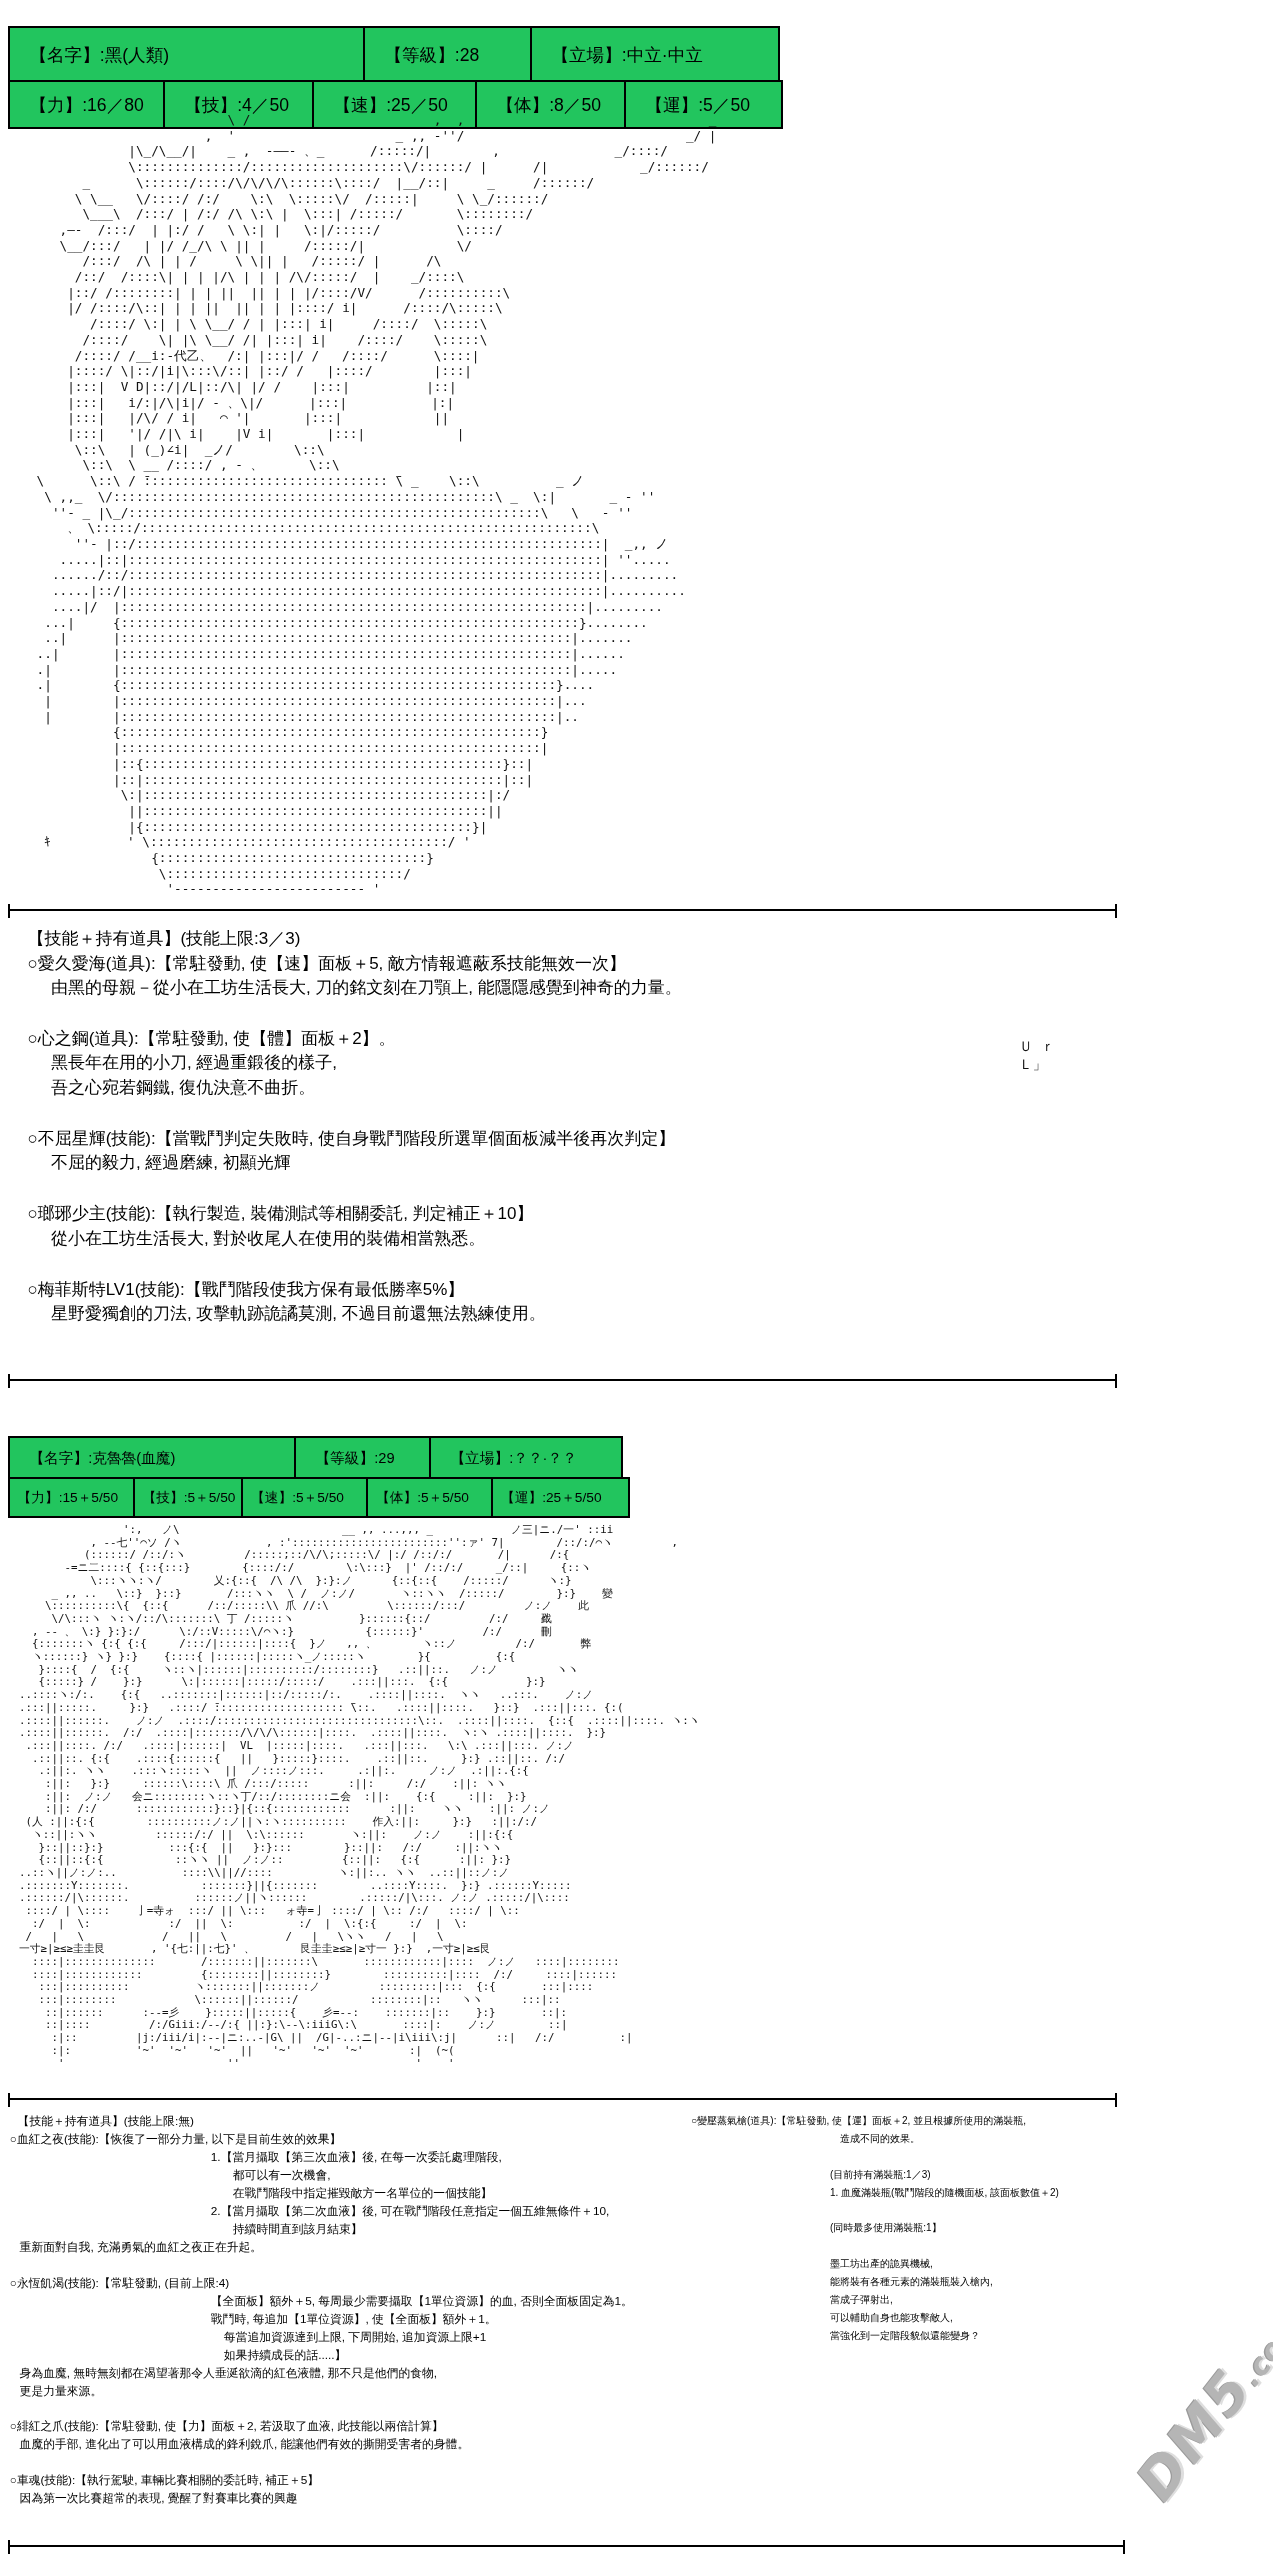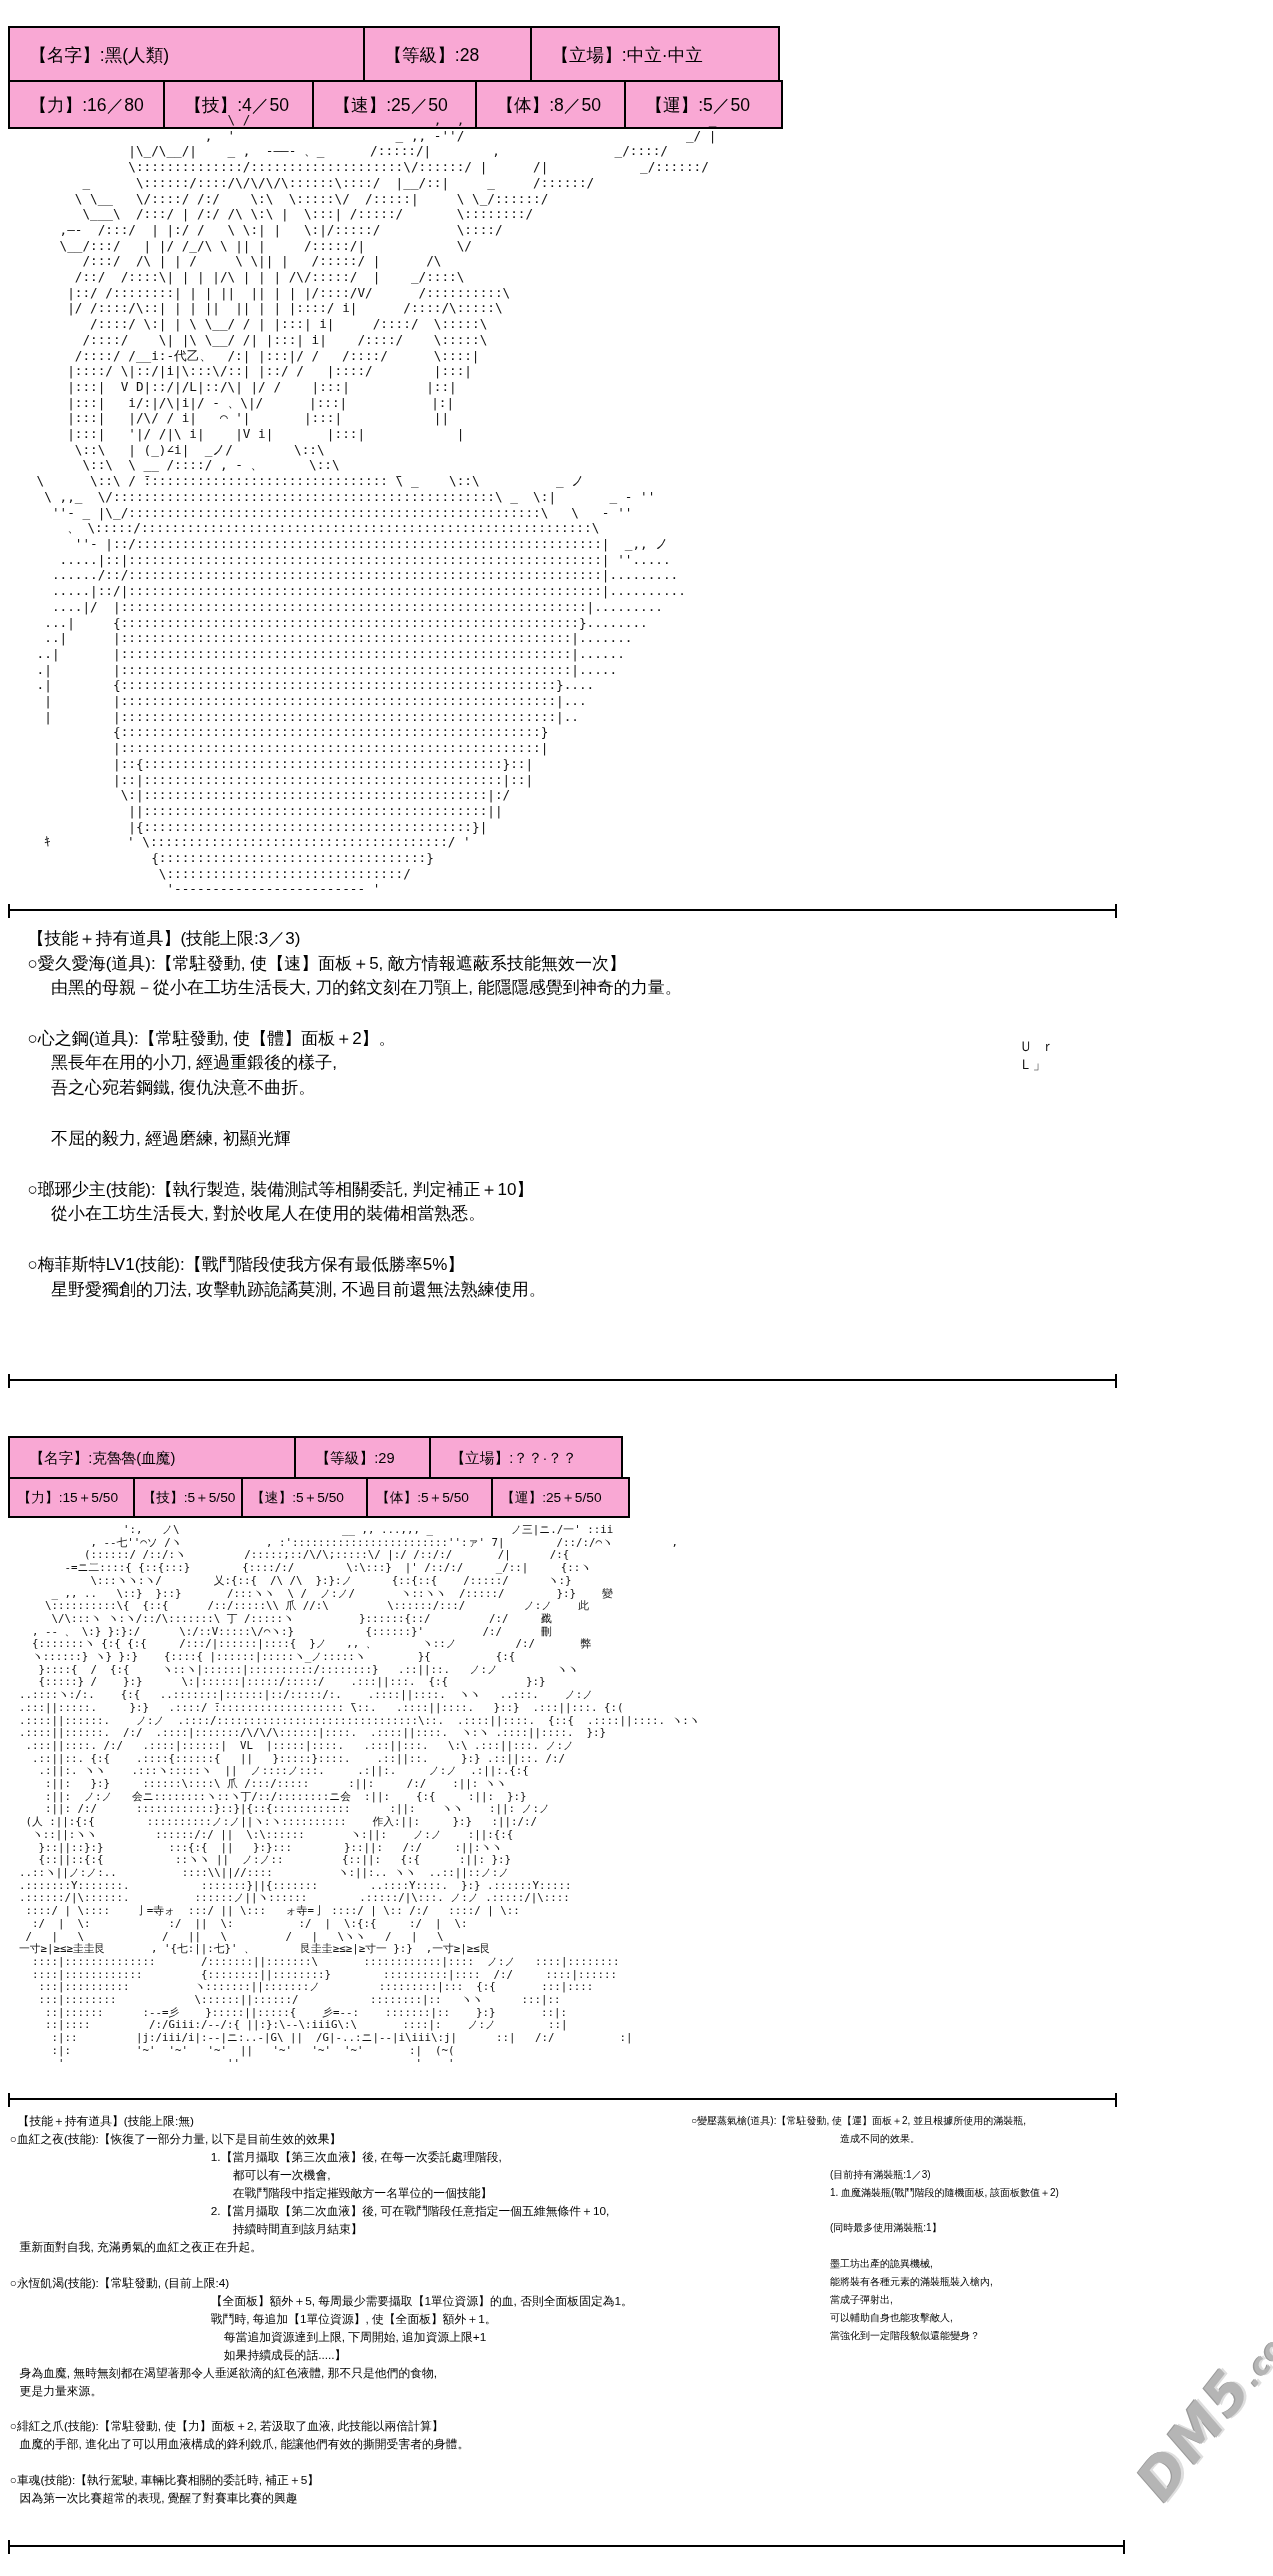--- a/index.html
+++ b/index.html
@@ -2,21 +2,21 @@
 <html><head>
 <meta charset="utf-8">
 <style>
   * { margin:0; padding:0; box-sizing:border-box; }
   html,body { background:#ffffff; }
   .sheet {
     position:relative; width:1273px; height:2576px; background:#fff; color:#000;
     font-family:"Liberation Sans", sans-serif; overflow:hidden;
   }
   
-  table.statbox { border-collapse:collapse; position:absolute; background:#f9a8d4; }
+  table.statbox { border-collapse:collapse; position:absolute; background:#22c55e; }
   table.statbox td { border:2px solid #000; padding:0 5.9px 0 19.6px; white-space:nowrap; vertical-align:middle; }
   table.t1a td { height:57px; font-size:17.6px; }
   table.t1b td { height:47px; font-size:17.6px; }
   table.t2a td { height:43px; font-size:14.7px; }
   table.t2b td { height:39px; font-size:13.7px; padding-left:7.8px; }
   
   pre.art {
     position:absolute; font-family:"DejaVu Sans Mono", monospace; color:#111;
     white-space:pre; letter-spacing:0;
   }
@@ -138,20 +138,21 @@
         <div class="skill">
           <div class="ln">○愛久愛海(道具):【常駐發動, 使【速】面板＋5, 敵方情報遮蔽系技能無效一次】</div>
           <div class="ln" style="padding-left: 23.5px;">由黑的母親－從小在工坊生活長大, 刀的銘文刻在刀顎上, 能隱隱感覺到神奇的力量。</div>
         </div>
         <div class="skill">
           <div class="ln">○心之鋼(道具):【常駐發動, 使【體】面板＋2】。</div>
           <div class="ln" style="padding-left: 23.5px;">黑長年在用的小刀, 經過重鍛後的樣子,</div>
           <div class="ln" style="padding-left: 23.5px;">吾之心宛若鋼鐵, 復仇決意不曲折。</div>
         </div>
         <div class="skill">
+          <div class="ln">○不屈星輝(技能):【當戰鬥判定失敗時, 使自身戰鬥階段所選單個面板減半後再次判定】</div>
           <div class="ln" style="padding-left: 23.5px;">不屈的毅力, 經過磨練, 初顯光輝</div>
         </div>
         <div class="skill">
           <div class="ln">○瑯琊少主(技能):【執行製造, 裝備測試等相關委託, 判定補正＋10】</div>
           <div class="ln" style="padding-left: 23.5px;">從小在工坊生活長大, 對於收尾人在使用的裝備相當熟悉。</div>
         </div>
         <div class="skill">
           <div class="ln">○梅菲斯特LV1(技能):【戰鬥階段使我方保有最低勝率5%】</div>
           <div class="ln" style="padding-left: 23.5px;">星野愛獨創的刀法, 攻擊軌跡詭譎莫測, 不過目前還無法熟練使用。</div>
         </div>

